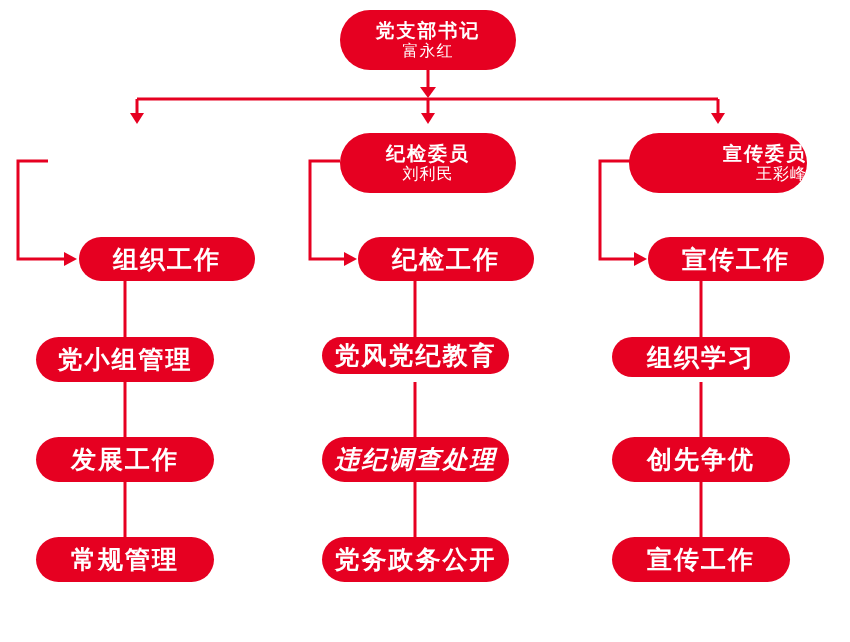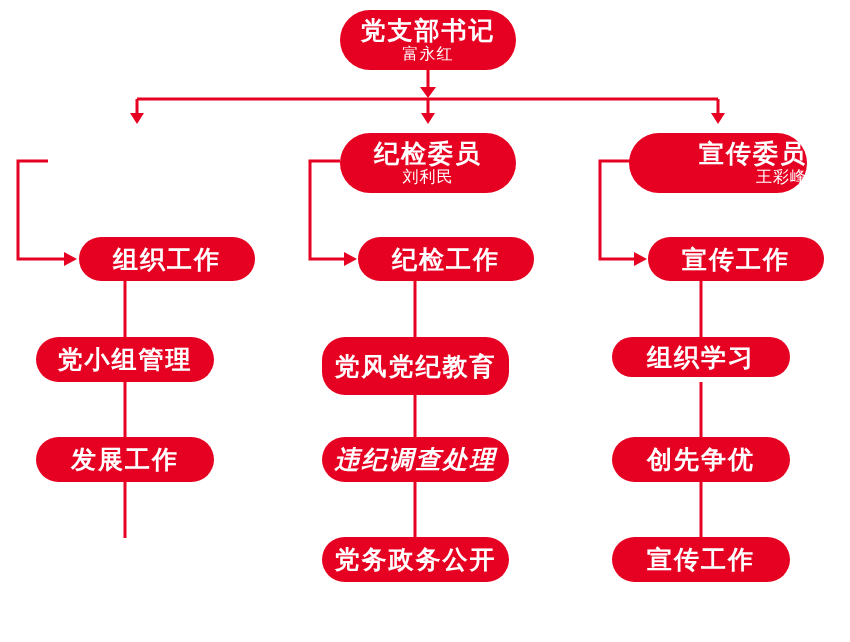--- a/index.html
+++ b/index.html
@@ -11,34 +11,34 @@
     font-family:"Liberation Sans","DejaVu Sans",sans-serif;
   }
   .connectors { position:absolute; left:0; top:0; width:850px; height:642px; }
   .node {
     position:absolute; background:var(--red); color:var(--text);
     display:flex; flex-direction:column; align-items:center; justify-content:center;
     text-align:center; line-height:1.15;
   }
   .node.double { border-radius:30px; }
   .node.single { border-radius:23px; font-weight:bold; font-size:25px; letter-spacing:2px; }
-  .node .title { font-weight:bold; font-size:25px; letter-spacing:2px; }
+  .node .title { font-weight:bold; font-size:19px; letter-spacing:2px; }
   .node .name { font-size:16px; margin-top:0; letter-spacing:1px; }
 
   .n-root { left:340px; top:10px;  width:176px; height:60px; }
   .n-c0   { left:48px;  top:133px; width:178px; height:60px; }
   .n-c1   { left:340px; top:133px; width:176px; height:60px; }
   .n-c2   { left:629px; top:133px; width:178px; height:60px;align-items:flex-end; }
   .n-w0   { left:79px;  top:237px; width:176px; height:44px; }
   .n-w1   { left:358px; top:237px; width:176px; height:44px; }
   .n-w2   { left:648px; top:237px; width:176px; height:44px; }
   .n-t00  { left:36px;  top:337px; width:178px; height:45px; }
   .n-t01  { left:36px;  top:437px; width:178px; height:45px; }
   .n-t02  { left:36px;  top:537px; width:178px; height:45px; }
-  .n-t10  { left:322px; top:337px; width:187px; height:58px; }
+  .n-t10  { left:322px; top:337px; width:187px; height:37px; }
   .n-t11  { left:322px; top:437px; width:187px; height:45px;font-style:italic; }
   .n-t12  { left:322px; top:537px; width:187px; height:45px; }
   .n-t20  { left:612px; top:337px; width:178px; height:40px; }
   .n-t21  { left:612px; top:437px; width:178px; height:45px; }
   .n-t22  { left:612px; top:537px; width:178px; height:45px; }
 </style>
 </head>
 <body>
 
 <div class="canvas">
@@ -91,20 +91,21 @@
     <span class="title">宣传委员</span>
     <span class="name">王彩峰</span>
   </div>
 
   <div class="node single n-w0">组织工作</div>
   <div class="node single n-w1">纪检工作</div>
   <div class="node single n-w2">宣传工作</div>
 
   <div class="node single n-t00">党小组管理</div>
   <div class="node single n-t01">发展工作</div>
+  <div class="node single n-t02">常规管理</div>
 
   <div class="node single n-t10">党风党纪教育</div>
   <div class="node single n-t11">违纪调查处理</div>
   <div class="node single n-t12">党务政务公开</div>
 
   <div class="node single n-t20">组织学习</div>
   <div class="node single n-t21">创先争优</div>
   <div class="node single n-t22">宣传工作</div>
 
 </div>

